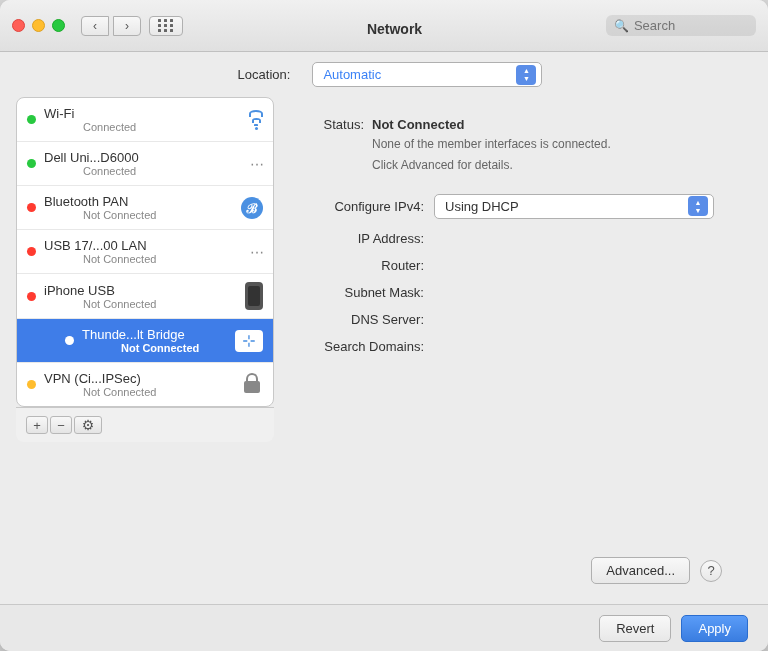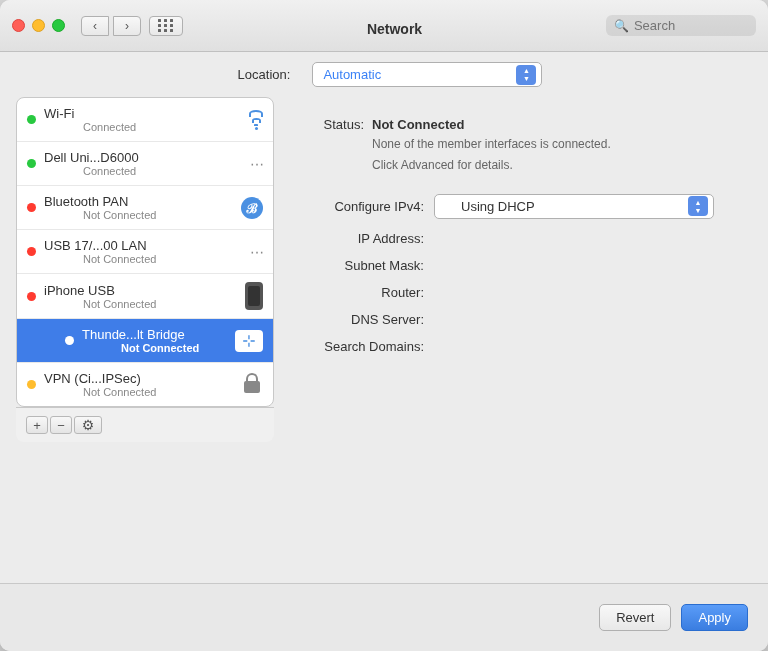--- a/index.html
+++ b/index.html
@@ -379,21 +379,21 @@
     .configure-select-wrapper {
       position: relative;
       display: inline-flex;
       align-items: center;
     }
     .configure-select {
       appearance: none;
       background: white;
       border: 1px solid #b0b0b0;
       border-radius: 5px;
-      padding: 4px 30px 4px 26px;
+      padding: 4px 30px 4px 10px;
       font-size: 13px;
       color: #333;
       width: 280px;
       cursor: pointer;
     }
     .detail-spacer { flex: 1; }
     
     .detail-bottom {
       display: flex;
       justify-content: flex-end;
@@ -418,21 +418,21 @@
       border-radius: 50%;
       display: flex;
       align-items: center;
       justify-content: center;
       font-size: 13px;
       color: #555;
       cursor: pointer;
     }
     
     .window-footer {
-      height: 68px;
+      height: 47px;
       background: #e8e8e8;
       border-top: 1px solid #c8c8c8;
       display: flex;
       align-items: center;
       justify-content: flex-end;
       padding: 0 20px;
       gap: 10px;
       flex-shrink: 0;
     }
     
@@ -646,41 +646,45 @@
             <div class="select-arrow"></div>
           </div>
         </div>
 
         <div class="field-row">
           <span class="field-label">IP Address:</span>
           <span class="field-value"></span>
         </div>
 
         <div class="field-row">
+          <span class="field-label">Router:</span>
+          <span class="field-value"></span>
+        </div>
+
+        <div class="field-row">
           <span class="field-label">Subnet Mask:</span>
-          <span class="field-value"></span>
-        </div>
-
-        <div class="field-row">
-          <span class="field-label">Router:</span>
           <span class="field-value"></span>
         </div>
 
         <div class="field-row">
           <span class="field-label">DNS Server:</span>
           <span class="field-value"></span>
         </div>
 
         <div class="field-row">
           <span class="field-label">Search Domains:</span>
           <span class="field-value"></span>
         </div>
       </div>
 
       <div class="detail-spacer"></div>
+      <div class="detail-bottom">
+        <button class="advanced-btn">Advanced...</button>
+        <div class="help-btn">?</div>
+      </div>
     </div>
   </div>
 
   <div class="window-footer">
     <button class="revert-btn">Revert</button>
     <button class="apply-btn">Apply</button>
   </div>
 </div>
 
 </body></html>

